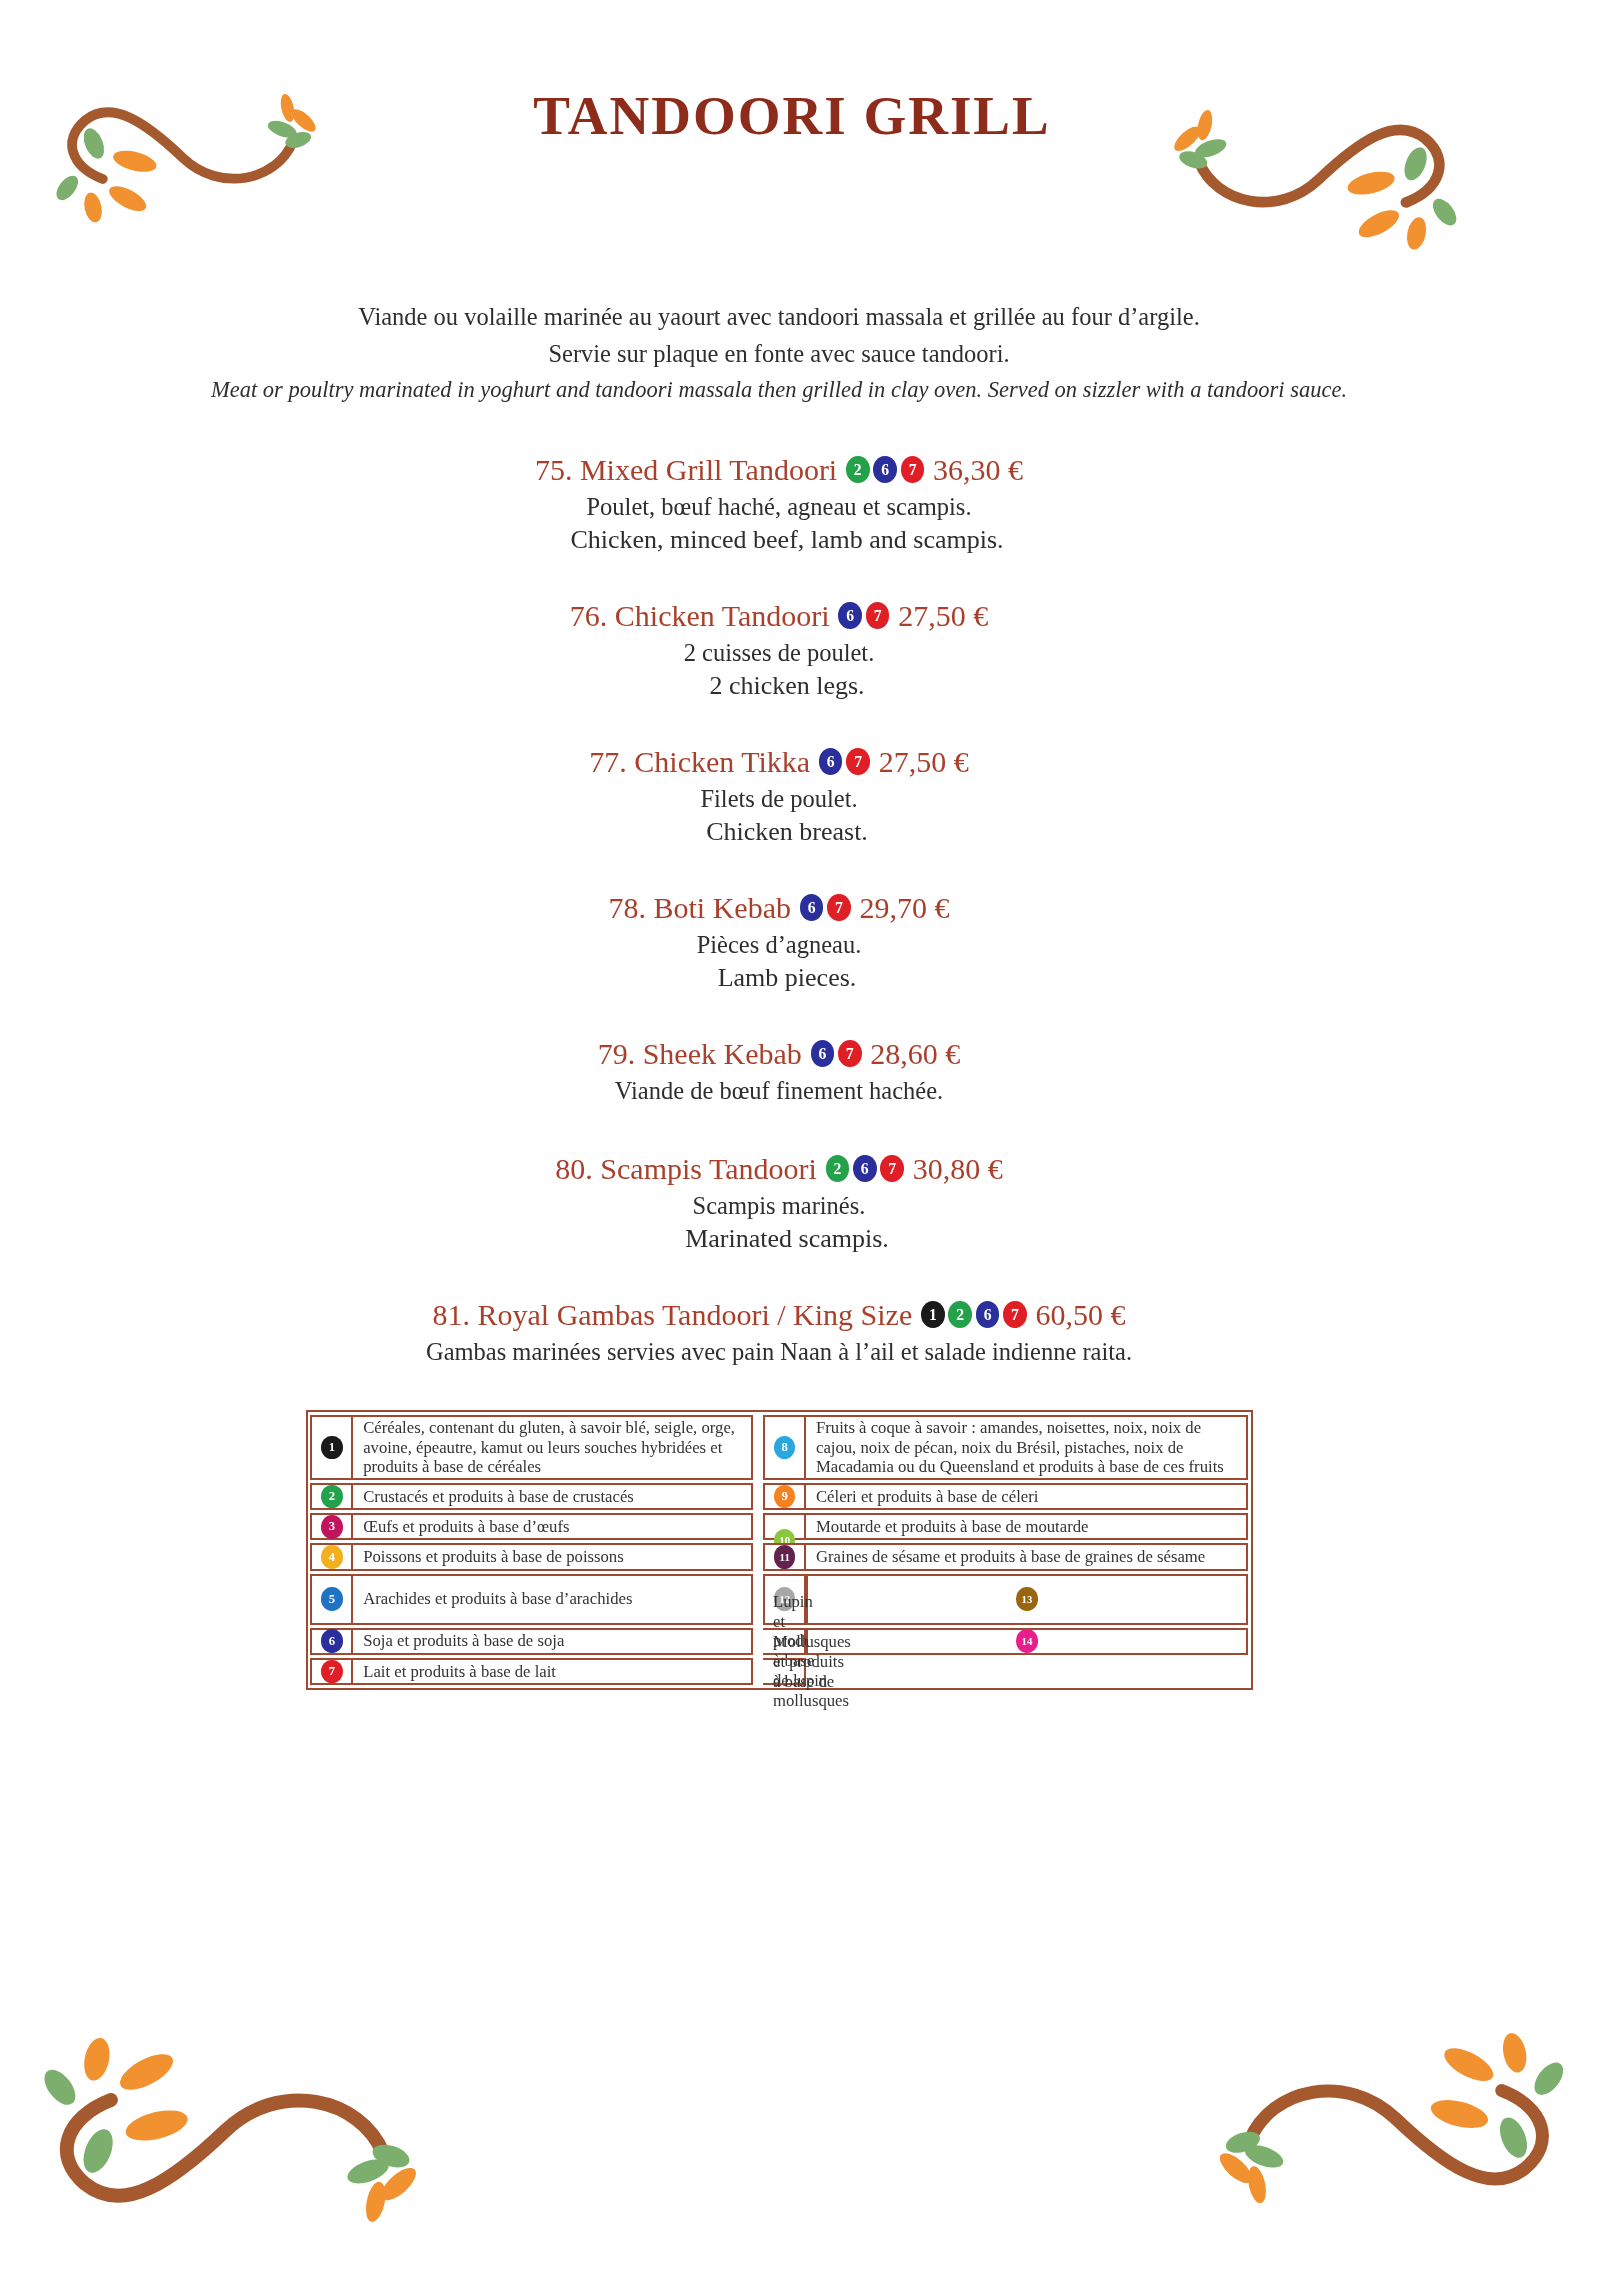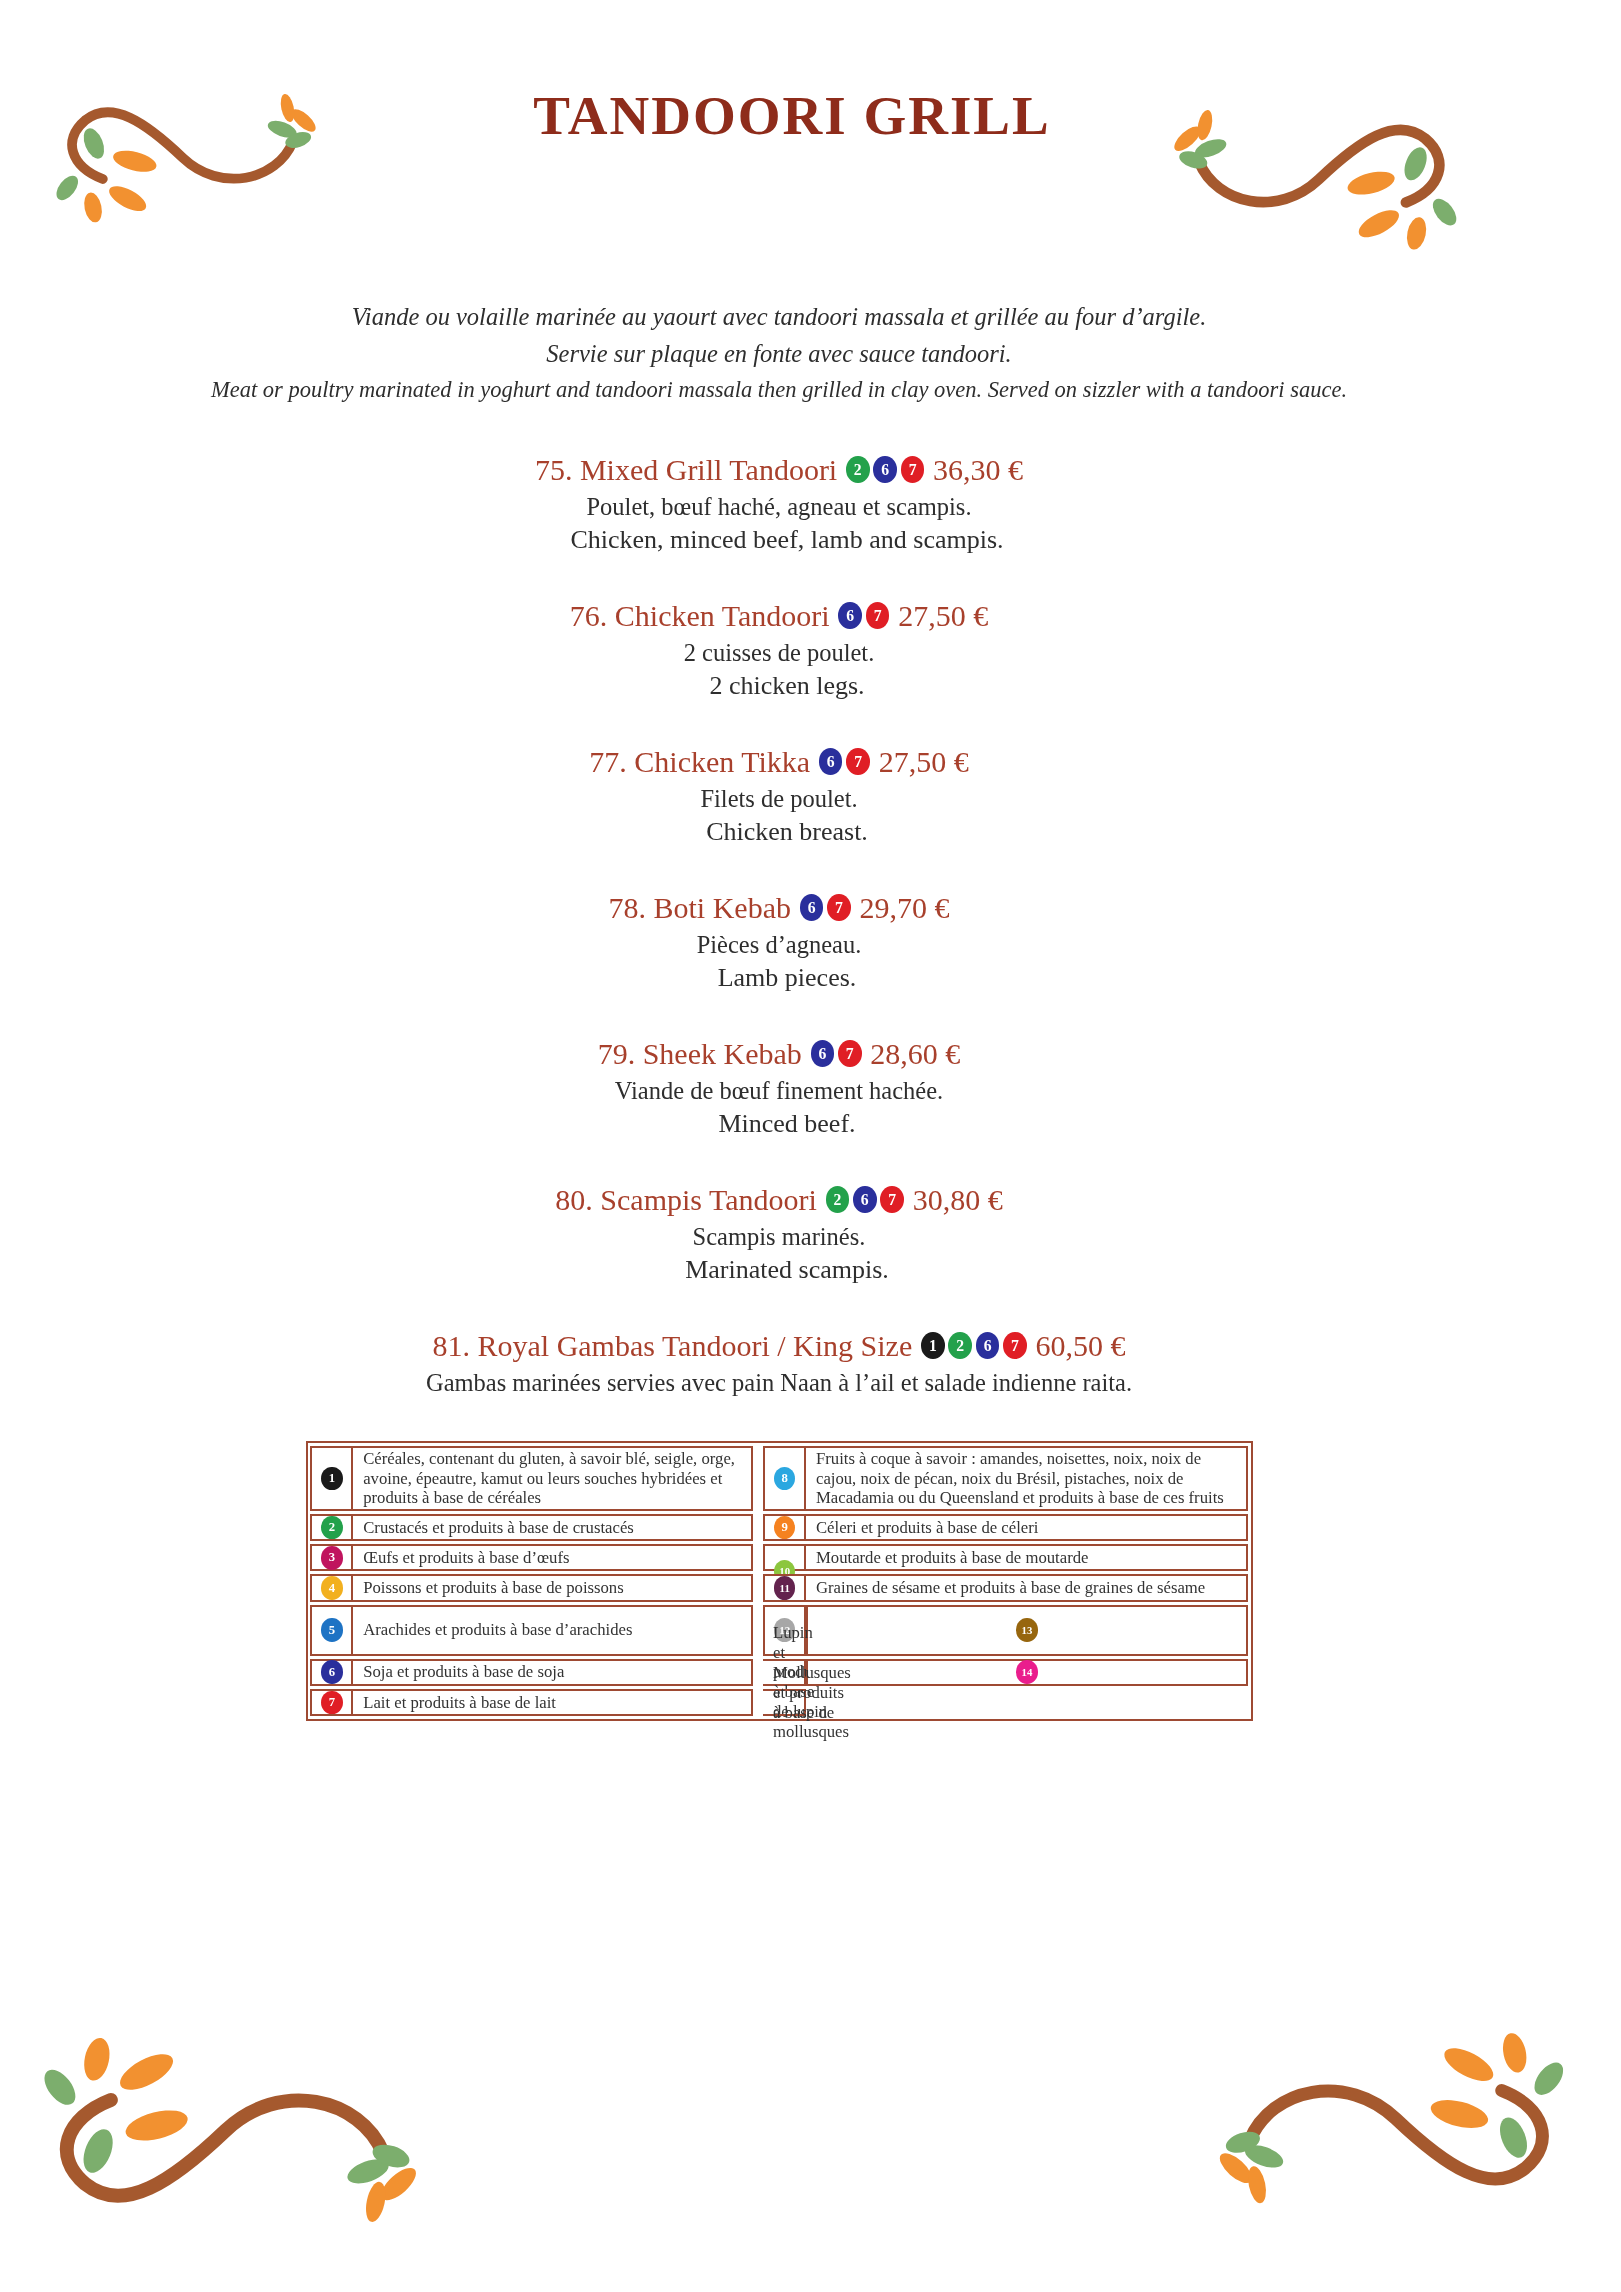--- a/index.html
+++ b/index.html
@@ -16,21 +16,21 @@
        font-family:"Liberation Serif", serif;color:var(--ink);}
   .page{position:relative;width:1621px;height:2293px;}
   .content{width:1558px;padding-top:88px;}
 
   
   .page-title{margin:0;text-align:center;font-size:55px;line-height:55px;font-weight:700;
     letter-spacing:2px;color:var(--heading-red);padding-left:26px;}
 
   
   .intro{margin-top:155px;text-align:center;}
-  .intro p{margin:0;font-style:italic;}
+  .intro p{margin:0;}
   .intro .fr{font-size:24.5px;line-height:37px;}
   .intro .en{font-size:22.5px;line-height:35px;font-style:italic;}
 
   
   .menu-list{margin-top:43px;}
   .menu-item{text-align:center;margin-bottom:41px;}
   .item-title{display:flex;justify-content:center;align-items:center;gap:8.8px;
     font-size:30px;line-height:39px;color:var(--item-red);}
   .item-price{color:var(--item-red);}
   .badges{display:inline-flex;gap:3.9px;align-items:center;}
@@ -167,21 +167,20 @@
   <div class="menu-item">
     <div class="item-title">
       <span class="item-name">79. Sheek Kebab</span>
       <span class="badges">
               <span class="badge" style="background: rgb(42, 47, 156);">6</span>
               <span class="badge" style="background: rgb(224, 30, 37);">7</span>
             </span>
       <span class="item-price">28,60 €</span>
     </div>
     <p class="fr">Viande de bœuf finement hachée.</p>
-    <p class="en">Minced beef.</p>
   </div>
 
   <div class="menu-item">
     <div class="item-title">
       <span class="item-name">80. Scampis Tandoori</span>
       <span class="badges">
               <span class="badge" style="background: rgb(35, 161, 75);">2</span>
               <span class="badge" style="background: rgb(42, 47, 156);">6</span>
               <span class="badge" style="background: rgb(224, 30, 37);">7</span>
             </span>

